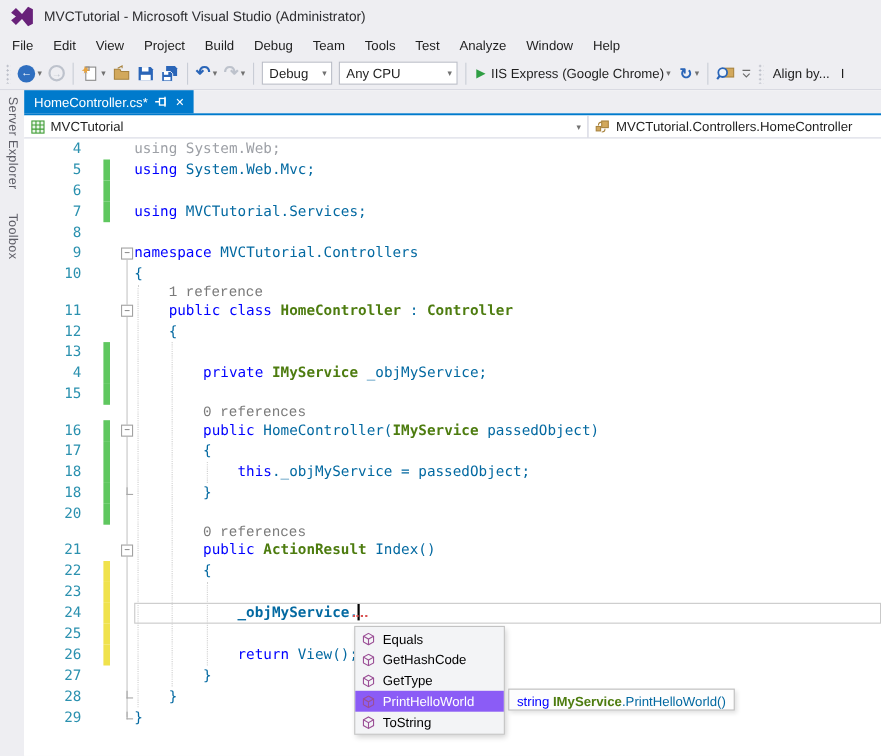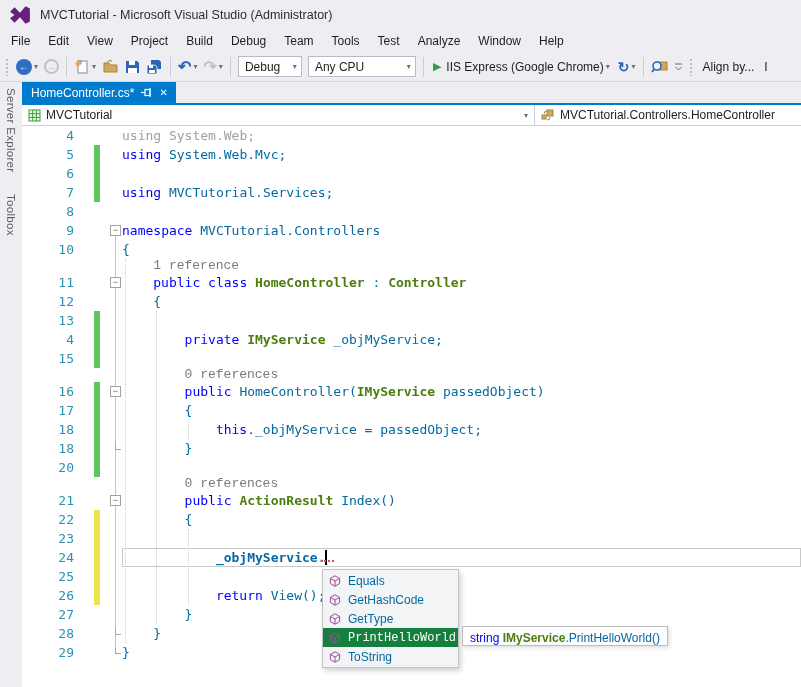--- a/index.html
+++ b/index.html
@@ -88,22 +88,22 @@
     border-bottom:2px dotted #d95050; }
 
   .overlay { position:absolute; pointer-events:none; }
   .indent-guide { border-left:1px dotted #cfcfcf; width:0; }
   .outline-line { border-left:1px solid #c6c6c6; width:0; }
 
   
   .ci-popup { position:absolute; width:137px; background:#f3f4f6; border:1px solid #c3c3c3;
     box-shadow:2px 3px 5px rgba(0,0,0,.18); font-family:"Liberation Sans", sans-serif;
     font-size:12px; z-index:10; padding:1px 0; }
-  .ci-item { display:flex; align-items:center; height:19px; gap:7px; padding-left:6px; color:#0369a1; }
-  .ci-item.sel { background:#15803d; color:#fff;font-family:Liberation Mono, monospace; }
+  .ci-item { display:flex; align-items:center; height:19px; gap:7px; padding-left:6px; color:#000000; }
+  .ci-item.sel { background:#8b5cf6; color:#fff; }
   .ci-icon { width:12px; height:12px; flex:none; }
   .ci-tip { position:absolute; height:20px; background:#fdfdfd; border:1px solid #bcbcbc;
     display:flex; align-items:flex-end; padding:0 7px; font-family:"Liberation Sans", sans-serif;
     font-size:12px; white-space:pre; z-index:10; box-shadow:2px 2px 4px rgba(0,0,0,.12); }
 </style>
 </head>
 <body>
 
 <div class="titlebar">
   <svg class="vslogo" viewBox="0 0 20 20">

